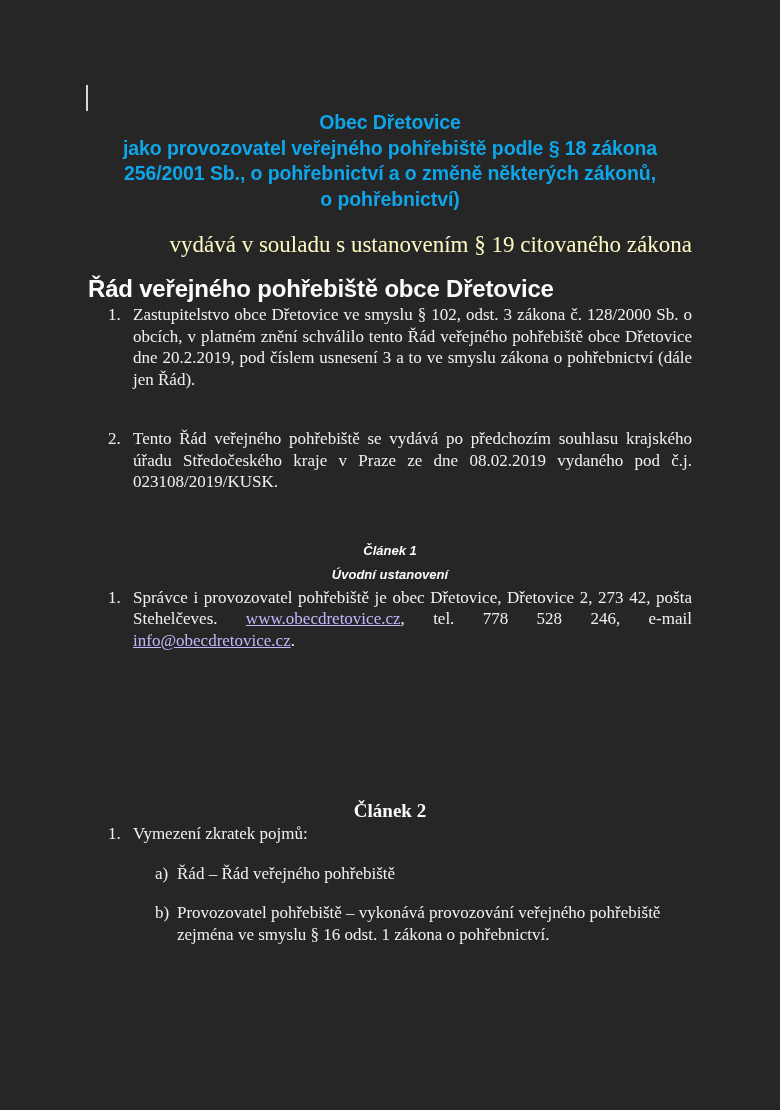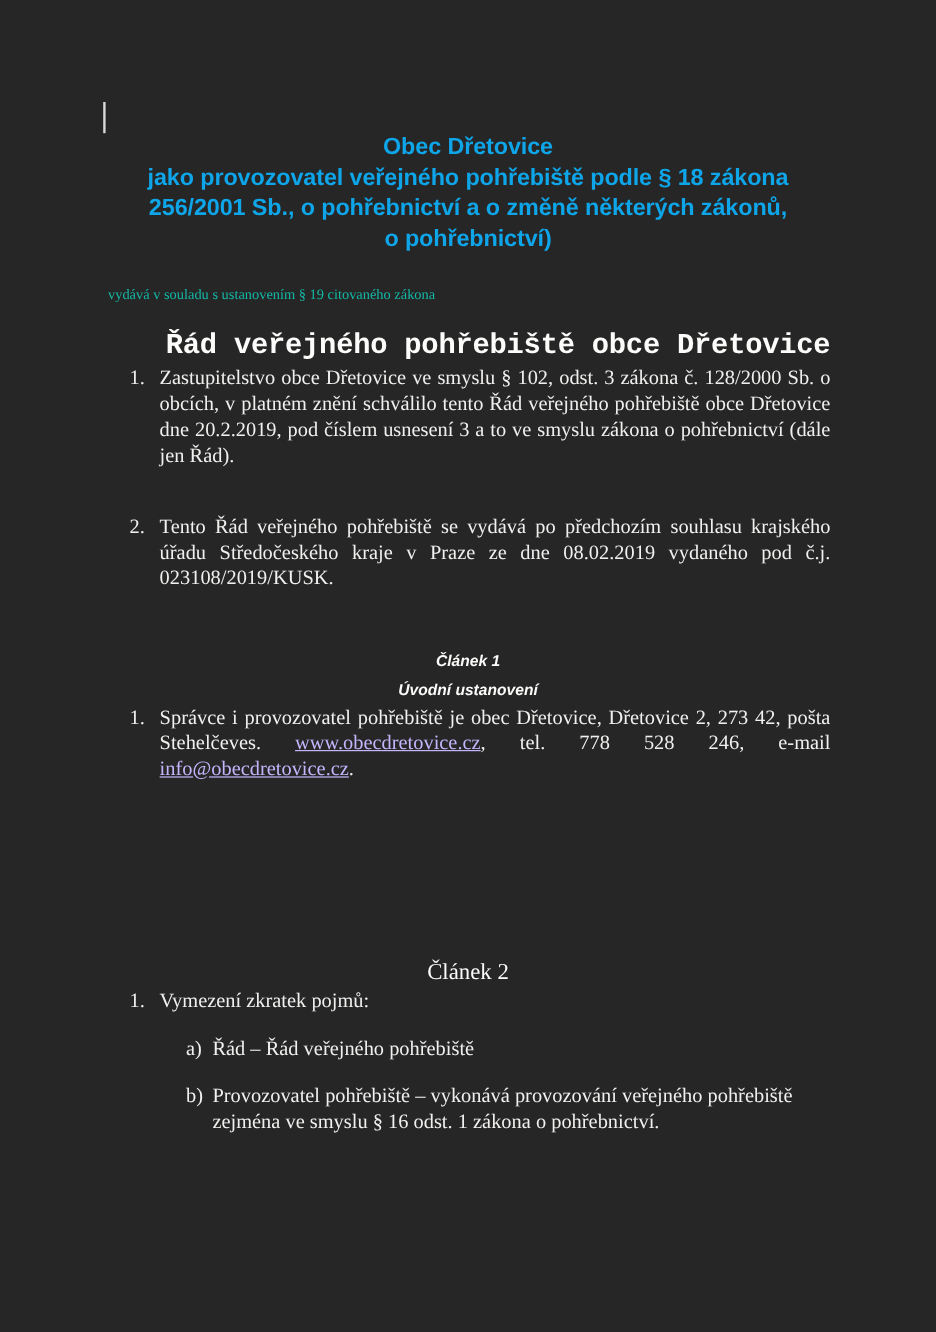--- a/index.html
+++ b/index.html
@@ -52,31 +52,31 @@
     line-height: 25.5px;
     color: #0ea5e9;
     letter-spacing: -0.1px;
   }
   .doc-header .hline { display: block; }
 
   .issued-line {
     margin: 0;
     padding-top: 22px;
     padding-left: 2px;
+    text-align: right;
+    font-size: 23px;
+    line-height: 22px;
+    color: #fef9c3;
+  }
+
+  .doc-title {
+    margin: 0;
+    padding-top: 18px;
     text-align: left;
-    font-size: 12px;
-    line-height: 22px;
-    color: #14b8a6;
-  }
-
-  .doc-title {
-    margin: 0;
-    padding-top: 18px;
-    text-align: right;
-    font-family: Liberation Mono, monospace;
+    font-family: Liberation Sans, sans-serif;
     font-weight: bold;
     font-size: 24px;
     line-height: 30px;
     color: #fcfcfb;
     letter-spacing: -0.2px;
   }
 
   .article-heading {
     margin: 0;
     text-align: center;
@@ -84,21 +84,21 @@
   .article-heading.italic-sans {
     font-family: "Liberation Sans", "DejaVu Sans", sans-serif;
     font-style: italic;
     font-weight: bold;
     font-size: 13px;
     line-height: 24px;
     color: #fbfbfa;
   }
   .article-heading.bold-serif {
     font-family: "Liberation Serif", "DejaVu Serif", serif;
-    font-weight: normal;
+    font-weight: bold;
     font-size: 19px;
     line-height: 24px;
     color: #fbfbfa;
   }
 
   .art1-block { padding-top: 46px; }
   .art1-block .line2 { display: block; }
 
   .art2-title { padding-top: 148px; }
   .art2-subtitle { padding-top: 26px; }

